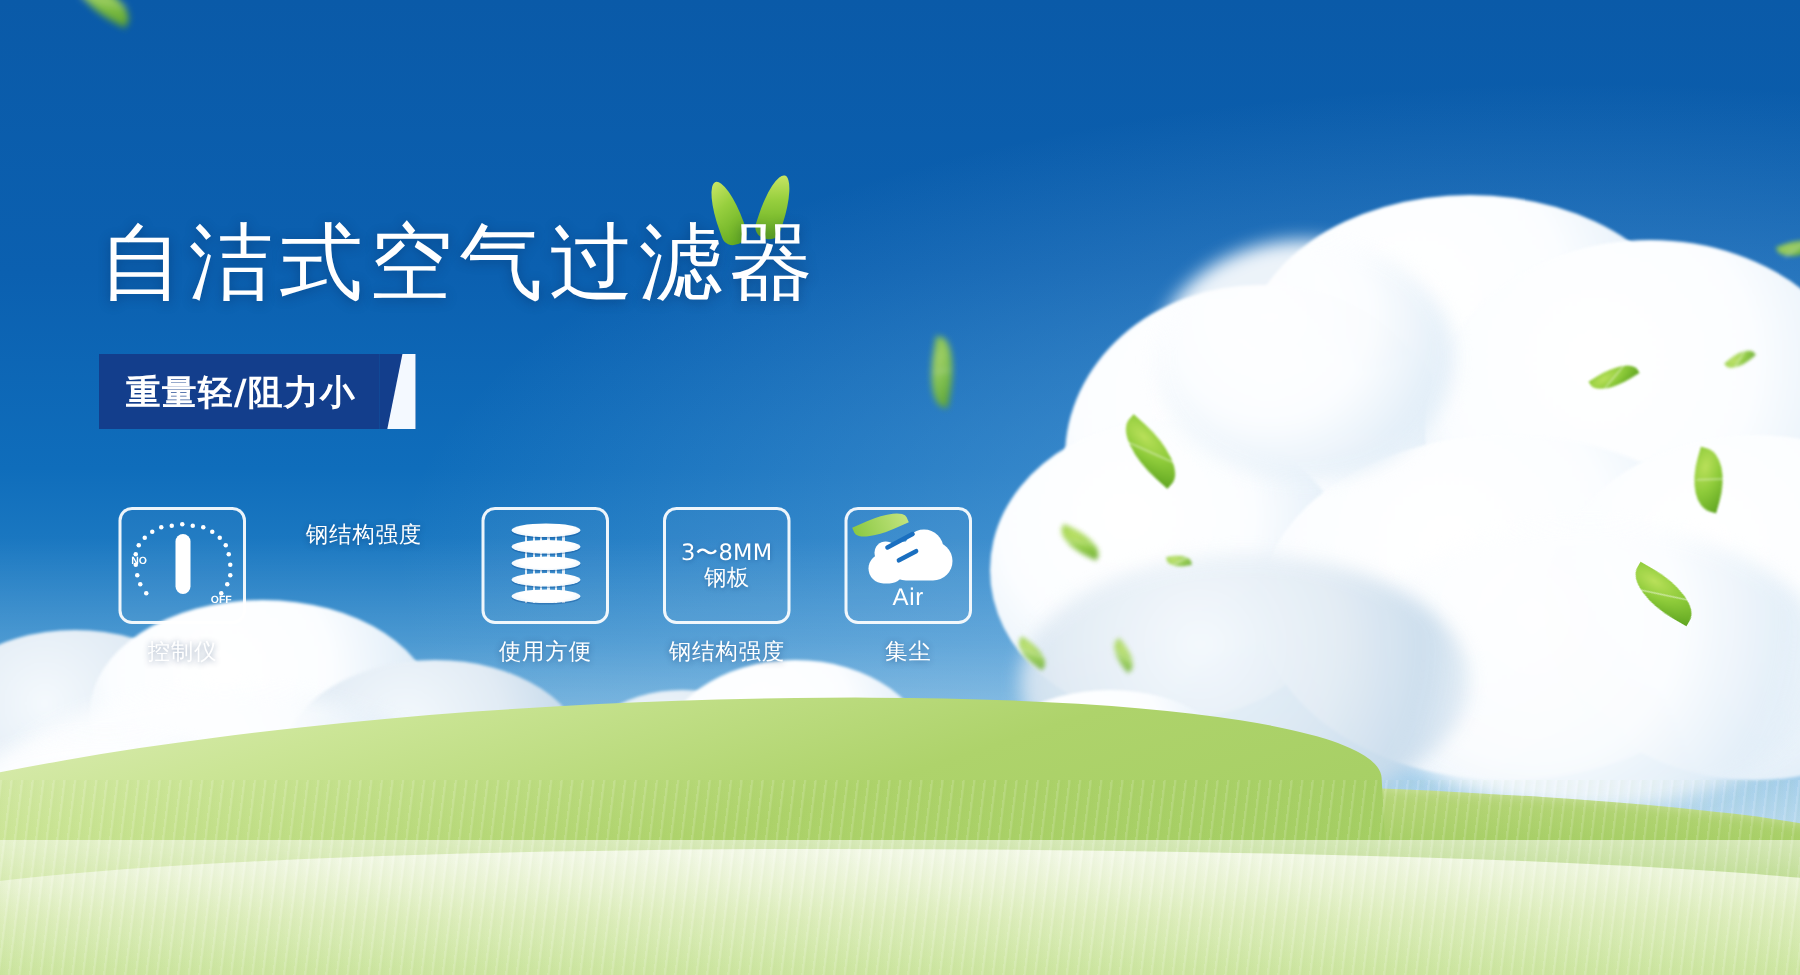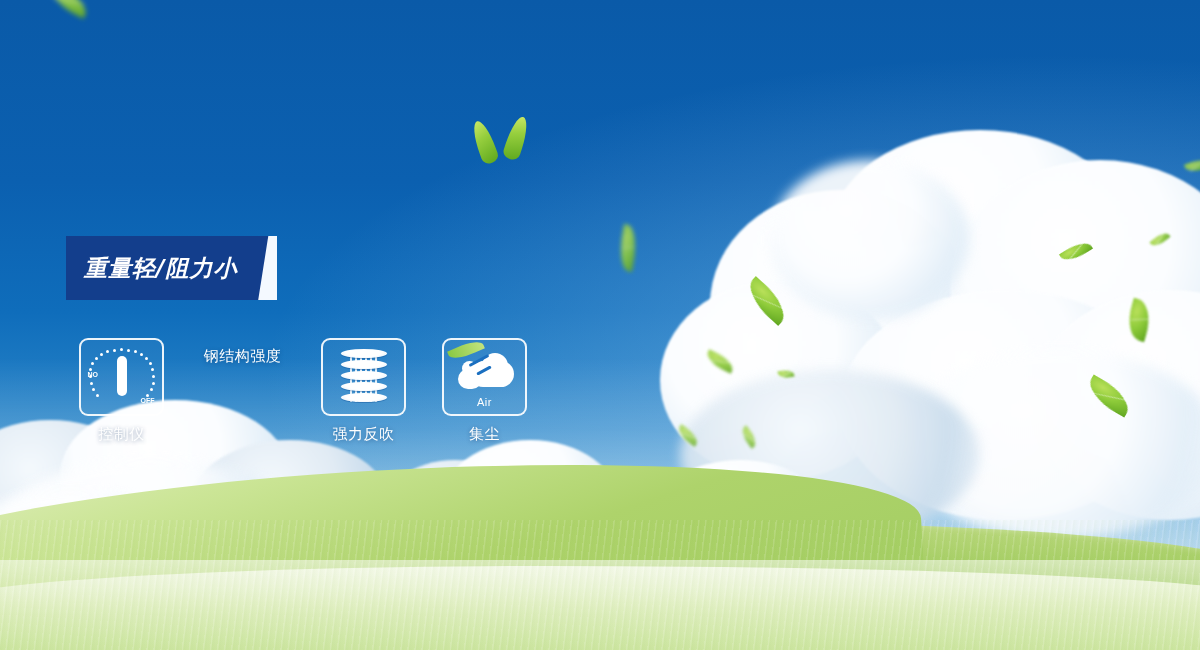--- a/index.html
+++ b/index.html
@@ -102,21 +102,21 @@
   .sprout{position:absolute;}
   .sprout .s-leaf{
     position:absolute;width:17px;height:44px;
     background:linear-gradient(160deg,#cfe96a 0%, #97cf3e 40%, #5da71d 100%);
     border-radius:60% 60% 55% 55% / 85% 85% 20% 20%;
   }
 
   
   .subbar{
     position:absolute;left:66px;top:236px;
-    height:64px;display:flex;align-items:stretch;font-style:italic;
+    height:50px;display:flex;align-items:stretch;
   }
   .sub-a{
     background:#133e8c;
     color:#ffffff;
     display:flex;align-items:center;
     padding:0 16px 0 18px;
     font-size:23px;font-weight:700;letter-spacing:1px;
     font-family:"DejaVu Sans","Liberation Sans",sans-serif;
   }
   .sub-wedge{
@@ -207,21 +207,21 @@
     position:absolute;left:4px;top:20px;width:24px;height:20px;border-radius:11px;background:#fff;
   }
   .airicon .c4{
     position:absolute;left:8px;top:12px;width:15px;height:15px;border-radius:50%;background:#fff;
   }
   .airicon .slash{
     position:absolute;background:#1a6fc0;border-radius:2px;
   }
   .airicon .airtext{
     position:absolute;left:0;right:0;bottom:-3px;text-align:center;
-    color:#fff;font-size:11px;letter-spacing:.5px;
+    color:#fff;font-size:16px;letter-spacing:.5px;
     font-family:"Liberation Sans",sans-serif;
   }
   .airicon .gleaf{
     position:absolute;left:-6px;top:-5px;width:36px;height:12px;
     background:linear-gradient(90deg,#8fcc3c,#c9e87a);
     border-radius:0 70% 0 70%;
     transform:rotate(-24deg);
     opacity:.95;
   }
 </style>
@@ -283,20 +283,21 @@
   <div class="leaf" style="left:1128px;top:300px;width:22px;height:40px;transform:rotate(16deg);filter:blur(.8px);"></div>
   <div class="leaf" style="left:1085px;top:385px;width:48px;height:22px;transform:rotate(30deg);filter:blur(.5px);"></div>
   <div class="leaf" style="left:1185px;top:160px;width:26px;height:11px;transform:rotate(-20deg);filter:blur(1.4px);opacity:.85;"></div>
   <div class="leaf" style="left:676px;top:430px;width:24px;height:11px;transform:rotate(35deg);filter:blur(1.4px);opacity:.8;"></div>
 
   <div class="sprout" style="left:476px;top:112px;">
     <div class="s-leaf" style="left:0;top:8px;transform:rotate(-20deg);"></div>
     <div class="s-leaf" style="left:32px;top:4px;transform:rotate(18deg);"></div>
   </div>
 
+  <div class="title">自洁式空气过滤器</div>
 
   <div class="subbar">
     <div class="sub-a">重量轻/阻力小</div>
     <div class="sub-wedge"></div>
   </div>
 
   <div class="features">
 
     <div class="feature">
       <div class="fbox">
@@ -338,23 +339,32 @@
       <div class="fbox">
         <div class="cartridge">
           <div class="bars"></div>
           <div class="disc" style="top:0px;"></div>
           <div class="disc" style="top:11px;"></div>
           <div class="disc" style="top:22px;"></div>
           <div class="disc" style="top:33px;"></div>
           <div class="disc" style="top:44px;"></div>
         </div>
       </div>
-      <div class="flabel">强力反吹</div>
-    </div>
-
+      <div class="flabel">使用方便</div>
+    </div>
+
+    <div class="feature">
+      <div class="fbox">
+        <div class="ftext">
+          <div>3〜8MM</div>
+          <div>钢板</div>
+        </div>
+      </div>
+      <div class="flabel">钢结构强度</div>
+    </div>
 
     <div class="feature">
       <div class="fbox">
         <div class="airicon">
           <div class="gleaf"></div>
           <div class="c1"></div>
           <div class="c2"></div>
           <div class="c3"></div>
           <div class="c4"></div>
           <div class="slash" style="left:14px;top:10px;width:22px;height:3px;transform:rotate(-28deg);"></div>

